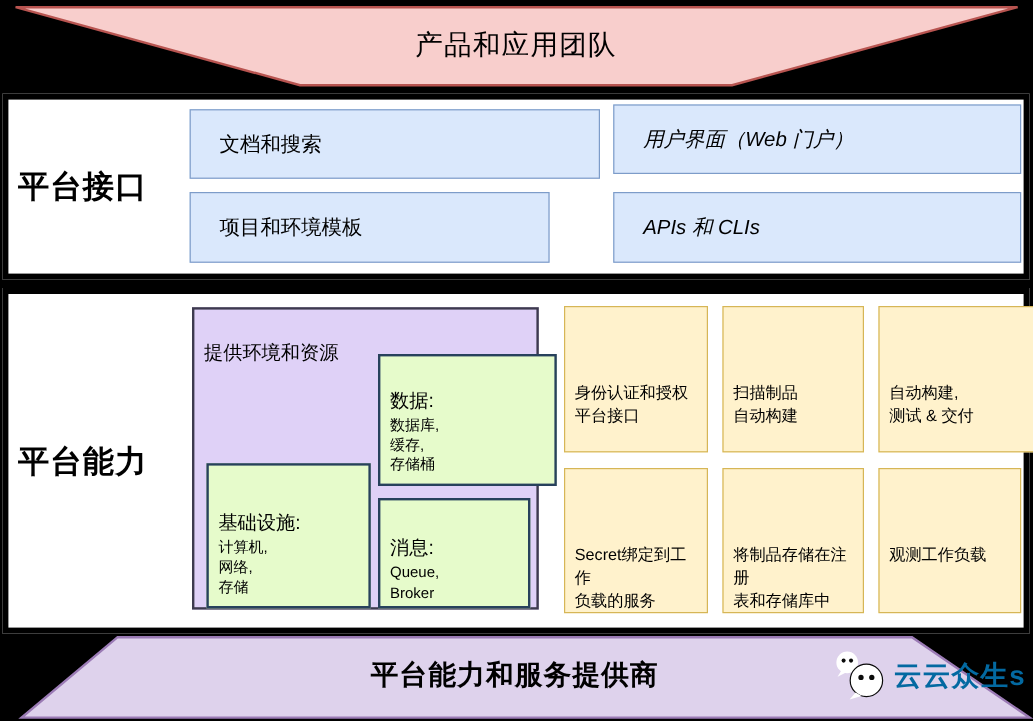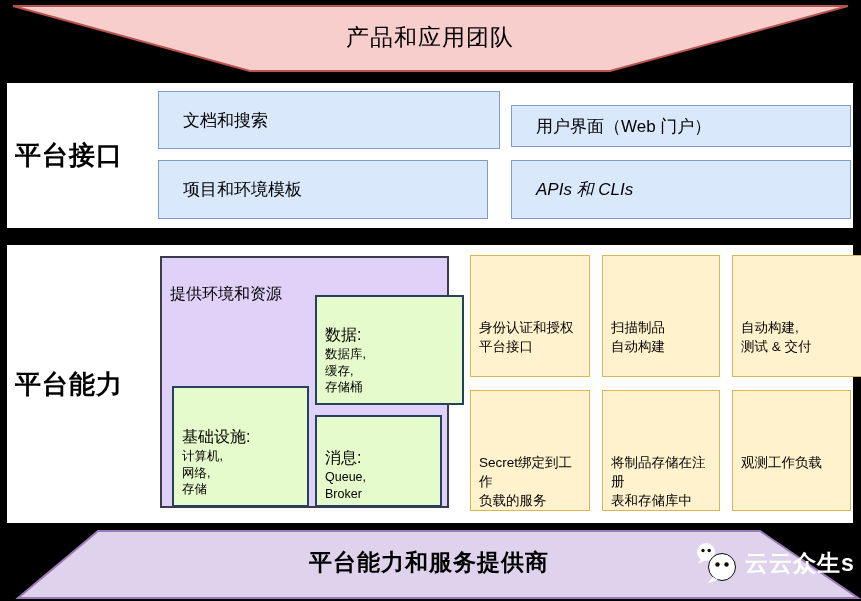--- a/index.html
+++ b/index.html
@@ -33,22 +33,22 @@
   .section.capability{top:240px;height:288px;}
   .section-label{
     position:absolute;left:8px;top:0;height:100%;display:flex;align-items:center;
     font-size:26px;font-weight:bold;letter-spacing:1px;
   }
   .bluebox{
     position:absolute;background:var(--blue);border:1px solid var(--blue-border);
     display:flex;align-items:center;font-size:17px;padding-left:24px;
   }
   .bb1{left:151px;top:8px;width:342px;height:58px;}
-  .bb2{left:151px;top:77px;width:330px;height:59px;}
-  .bb3{left:504px;top:22px;width:340px;height:42px;}
+  .bb2{left:151px;top:77px;width:300px;height:59px;}
+  .bb3{left:504px;top:4px;width:340px;height:58px;font-style:italic;}
   .bb4{left:504px;top:77px;width:340px;height:59px;font-style:italic;}
 
   .provision{
     position:absolute;left:153px;top:11px;width:289px;height:252px;
     background:var(--purple);border:2px solid var(--purple-border);
   }
   .provision-label{position:absolute;left:8px;top:26px;font-size:16px;}
   .greenbox{
     position:absolute;background:var(--green);border:2px solid var(--green-border);
     padding-left:8px;display:flex;flex-direction:column;
@@ -67,21 +67,21 @@
   .c1{left:463px;top:10px;width:120px;height:122px;}
   .c2{left:595px;top:10px;width:118px;height:122px;}
   .c3{left:725px;top:10px;width:139px;height:122px;}
   .c4{left:463px;top:145px;width:120px;height:121px;}
   .c5{left:595px;top:145px;width:118px;height:121px;}
   .c6{left:725px;top:145px;width:119px;height:121px;}
 
   .watermark{
     position:absolute;left:694px;top:541px;z-index:3;display:flex;align-items:center;gap:5px;
   }
-  .watermark .wm-text{color:#ffffff;font-size:23px;font-weight:bold;letter-spacing:1px;}
+  .watermark .wm-text{color:#0369a1;font-size:23px;font-weight:bold;letter-spacing:1px;}
 </style>
 </head>
 <body>
 
 <div class="canvas">
 
   <svg class="trap-layer" width="861" height="601" viewBox="0 0 861 601">
     <polygon class="trap-top" points="13,6 848,6 610,71 250,71"></polygon>
     <polygon class="trap-bottom" points="98,531 760,531 858,598 18,598"></polygon>
   </svg>

